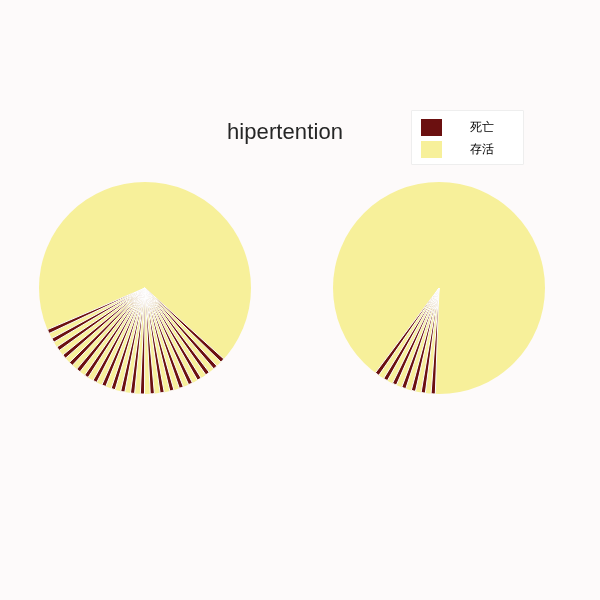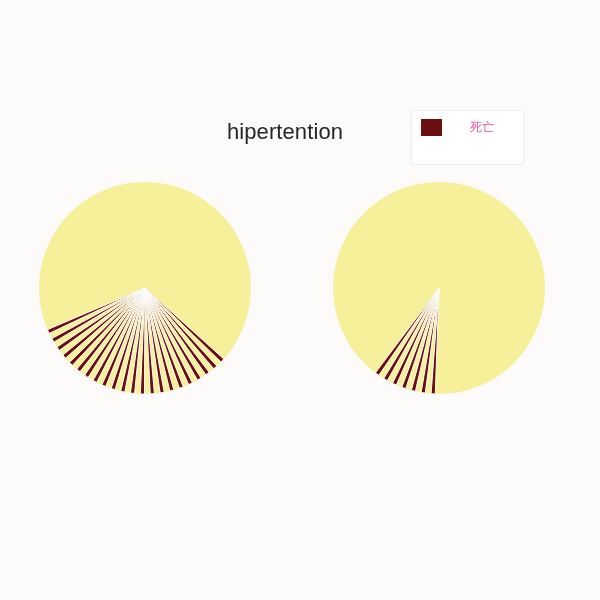--- a/index.html
+++ b/index.html
@@ -54,21 +54,21 @@
   }
   .legend-swatch {
     width: 21px;
     height: 17px;
     display: inline-block;
     flex: 0 0 auto;
   }
   .legend-label {
     margin-left: 28px;
     font-size: 12px;
-    color: #ec4899;
+    color: #000000;
     font-family: "DejaVu Sans", "Liberation Sans", sans-serif;
     white-space: nowrap;
   }
 </style>
 </head>
 <body>
 
 <svg id="figure" viewBox="0 0 600 600" width="600" height="600" xmlns="http://www.w3.org/2000/svg">
   <rect x="0" y="0" width="600" height="600" fill="#fdfafa"></rect>
   <g id="pie-left">
@@ -108,13 +108,17 @@
     </g>
 </svg>
 
 <div id="chart-title">hipertention</div>
 
 <div id="legend-box">
   <div class="legend-row">
     <span class="legend-swatch" style="background:#6b1010;"></span>
     <span class="legend-label">死亡</span>
   </div>
+  <div class="legend-row">
+    <span class="legend-swatch" style="background:#f7f09a;"></span>
+    <span class="legend-label">存活</span>
+  </div>
 </div>
 
 </body></html>

